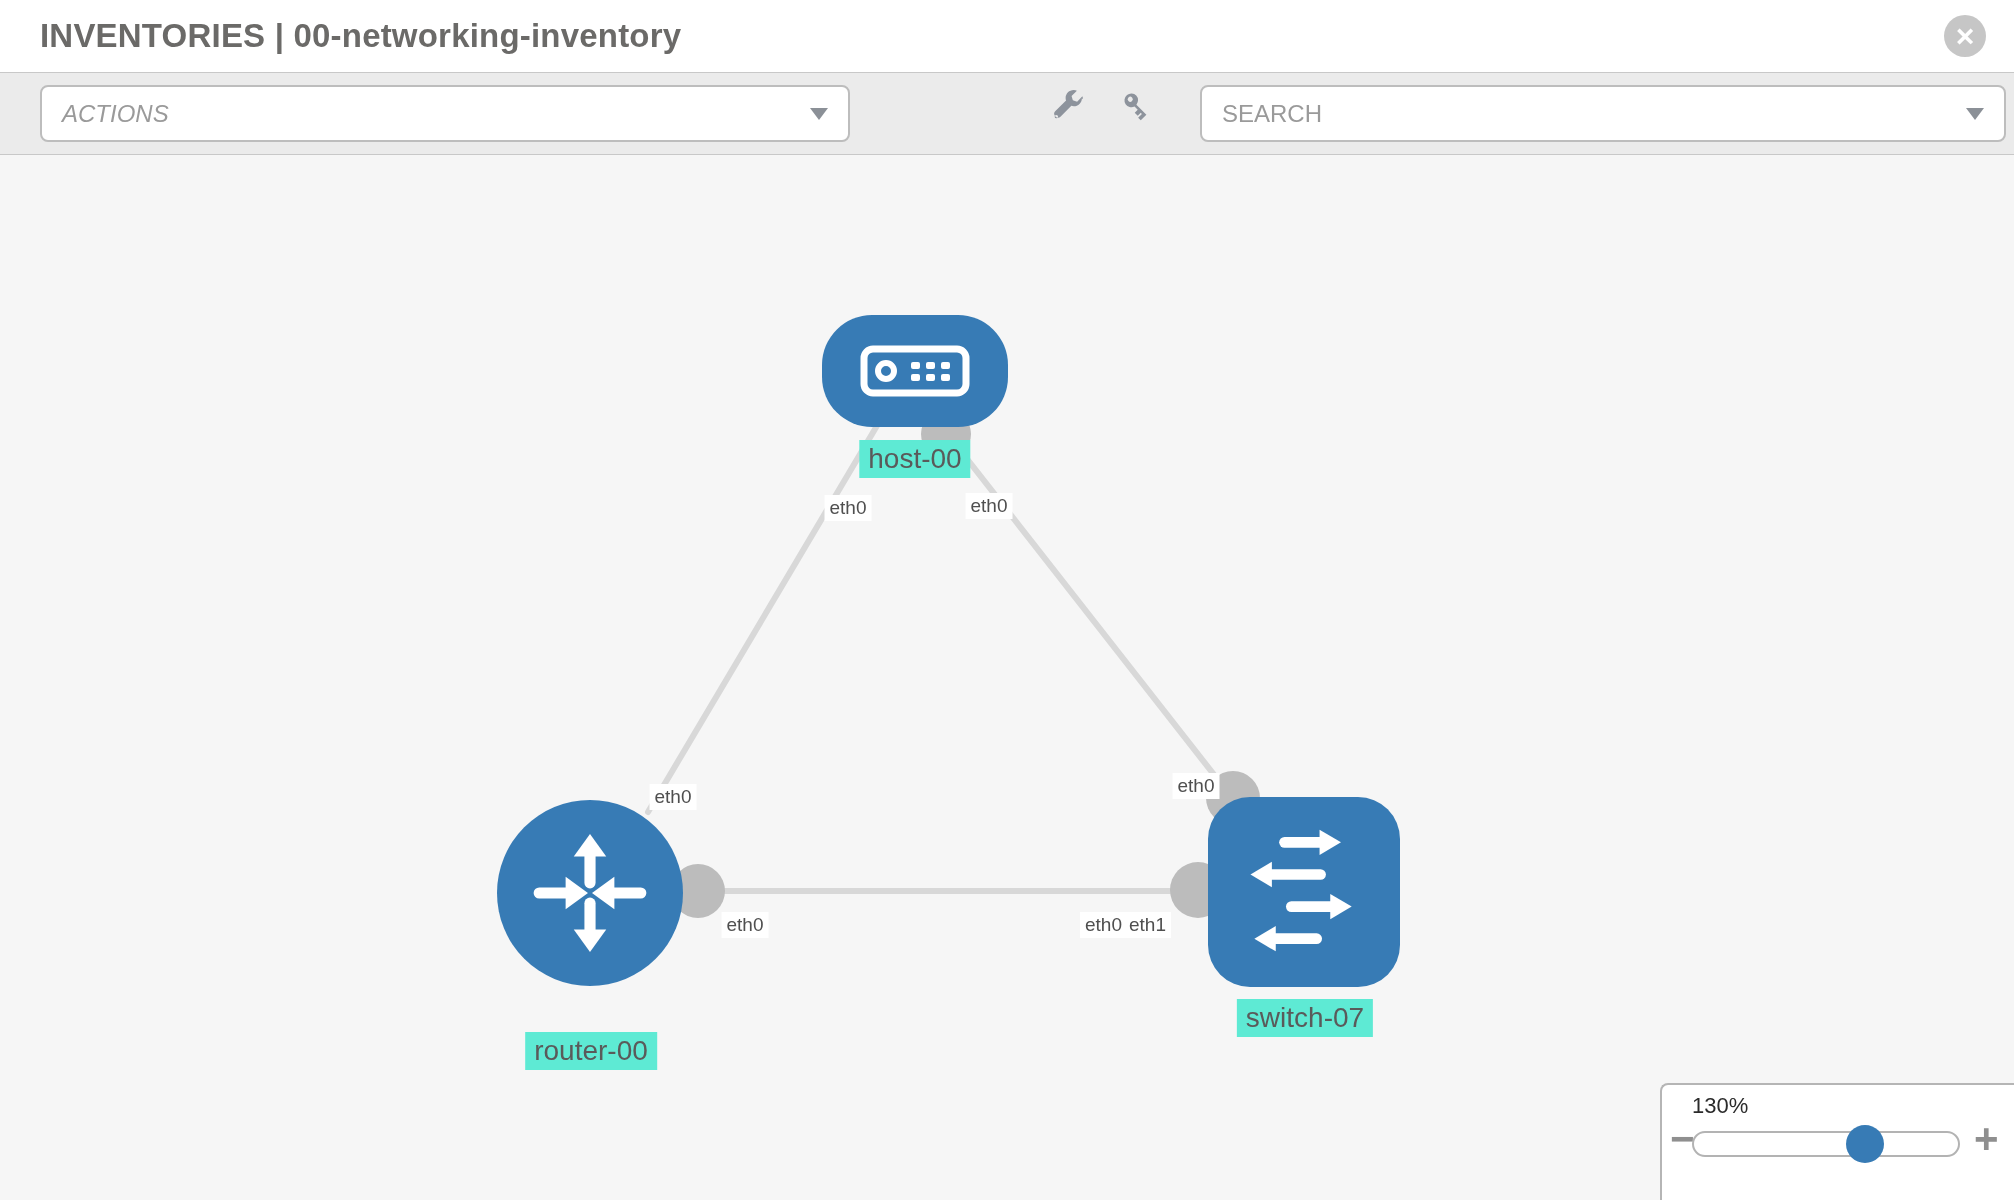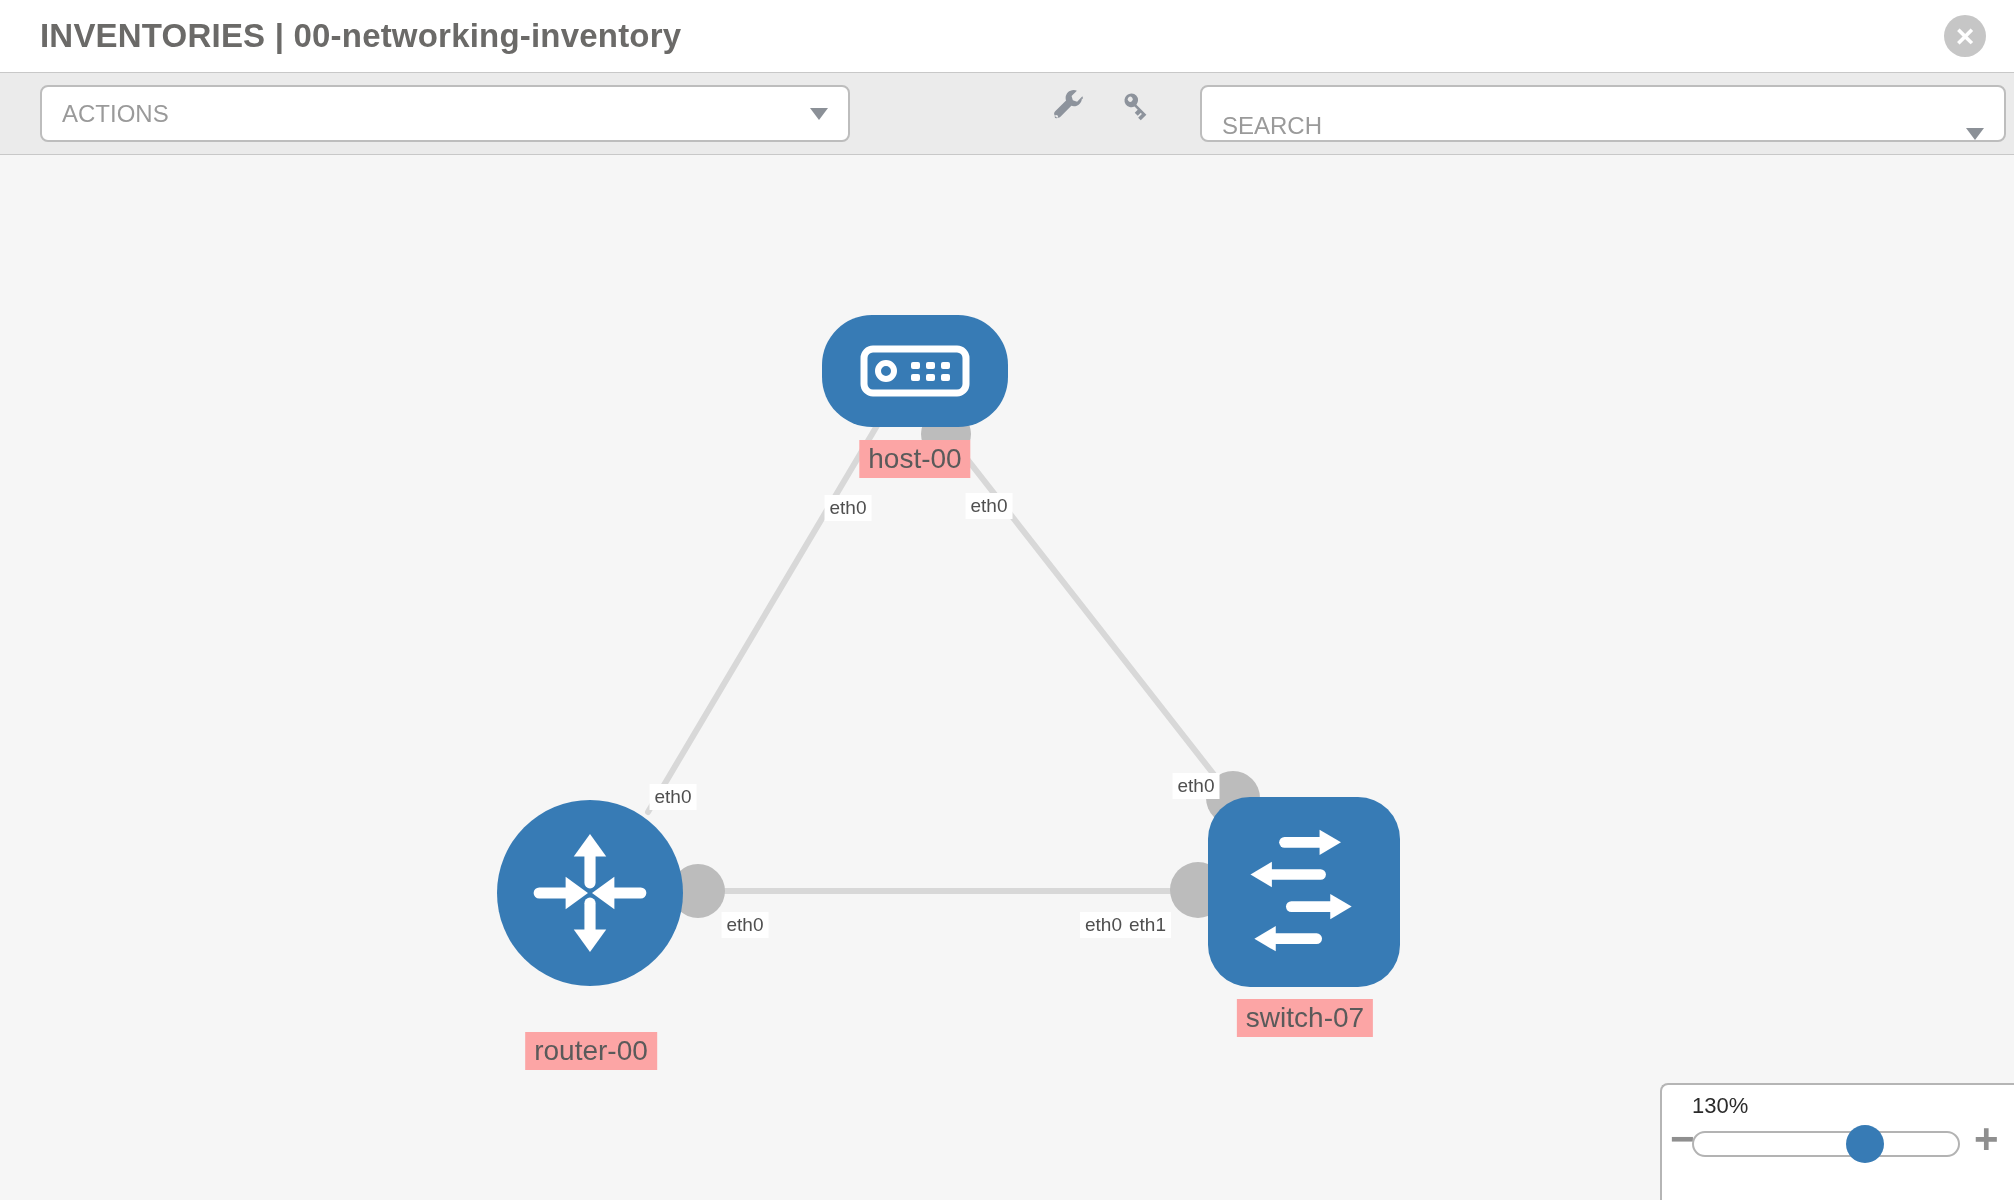--- a/index.html
+++ b/index.html
@@ -17,41 +17,41 @@
 
   
   .toolbar { position:absolute; left:0; top:72px; width:2014px; height:83px; background:#ebebeb;
              border-top:1px solid #c8c8c8; border-bottom:1px solid #c8c8c8; z-index:20; }
   .select-box { position:absolute; top:12px; height:57px; background:#ffffff;
                 border:2px solid #bdbdbd; border-radius:8px; display:flex; align-items:center;
                 padding:0 20px; cursor:pointer; }
   .select-box .select-label { font-size:24px; color:#9a9a9a; flex:1; }
   .caret { width:0; height:0; border-left:9px solid transparent; border-right:9px solid transparent;
            border-top:12px solid #8b9097; margin-left:12px; }
-  .actions-box { left:40px; width:810px; }
-  .search-box { left:1200px; width:806px;align-items:flex-end; }
+  .actions-box { left:40px; width:810px;font-style:italic; }
+  .search-box { left:1200px; width:806px; }
   .tool-icon { position:absolute; top:14px; width:38px; height:38px; display:flex;
                align-items:center; justify-content:center; cursor:pointer; }
   .wrench { left:1048px; }
   .key { left:1118px; }
 
   
   .canvas { position:absolute; left:0; top:155px; width:2014px; height:1045px; background:#f6f6f6; z-index:1; }
   .edges-svg { position:absolute; left:0; top:0; width:2014px; height:1200px; z-index:2; pointer-events:none; }
   .edge { stroke:#d8d8d8; stroke-width:6; stroke-linecap:round; }
 
   .iface-dot { position:absolute; border-radius:50%; background:#bcbcbc; z-index:3; }
 
   .node { position:absolute; background:#377bb5; z-index:4; display:flex; align-items:center;
           justify-content:center; cursor:pointer; }
   .node-host { left:822px; top:315px; width:186px; height:112px; border-radius:50px; }
   .node-router { left:497px; top:800px; width:186px; height:186px; border-radius:50%; }
   .node-switch { left:1208px; top:797px; width:192px; height:190px; border-radius:42px; }
 
-  .node-label { position:absolute; z-index:6; background:#fca5a5; color:#5a5a5a;
+  .node-label { position:absolute; z-index:6; background:#5eead4; color:#5a5a5a;
                 font-size:28px; padding:3px 9px; white-space:nowrap; transform:translateX(-50%); }
   .iface-label { position:absolute; z-index:6; background:#ffffff; color:#4f4f4f;
                  font-size:19px; padding:2px 5px; white-space:nowrap;margin-top:44px; }
   .iface-center { transform:translateX(-50%); }
   .iface-back { z-index:5; }
   .iface-front { z-index:7; }
 
   
   .zoom-panel { position:absolute; left:1660px; top:1083px; width:354px; height:117px; background:#ffffff;
                 border-left:2px solid #b5b5b5; border-top:2px solid #b5b5b5; border-top-left-radius:8px; z-index:15; }

